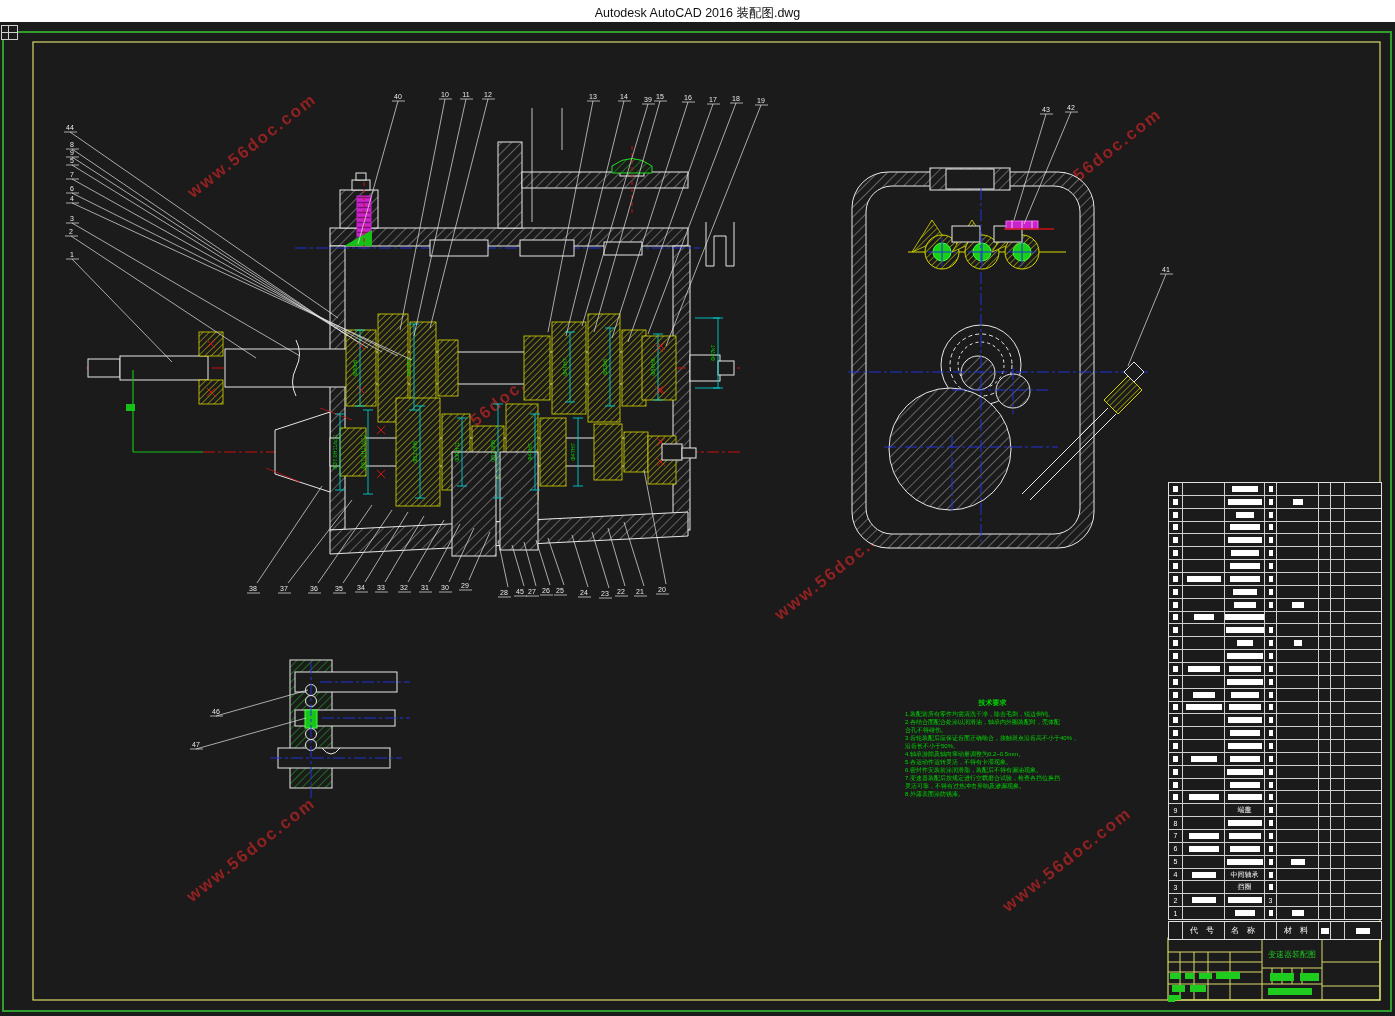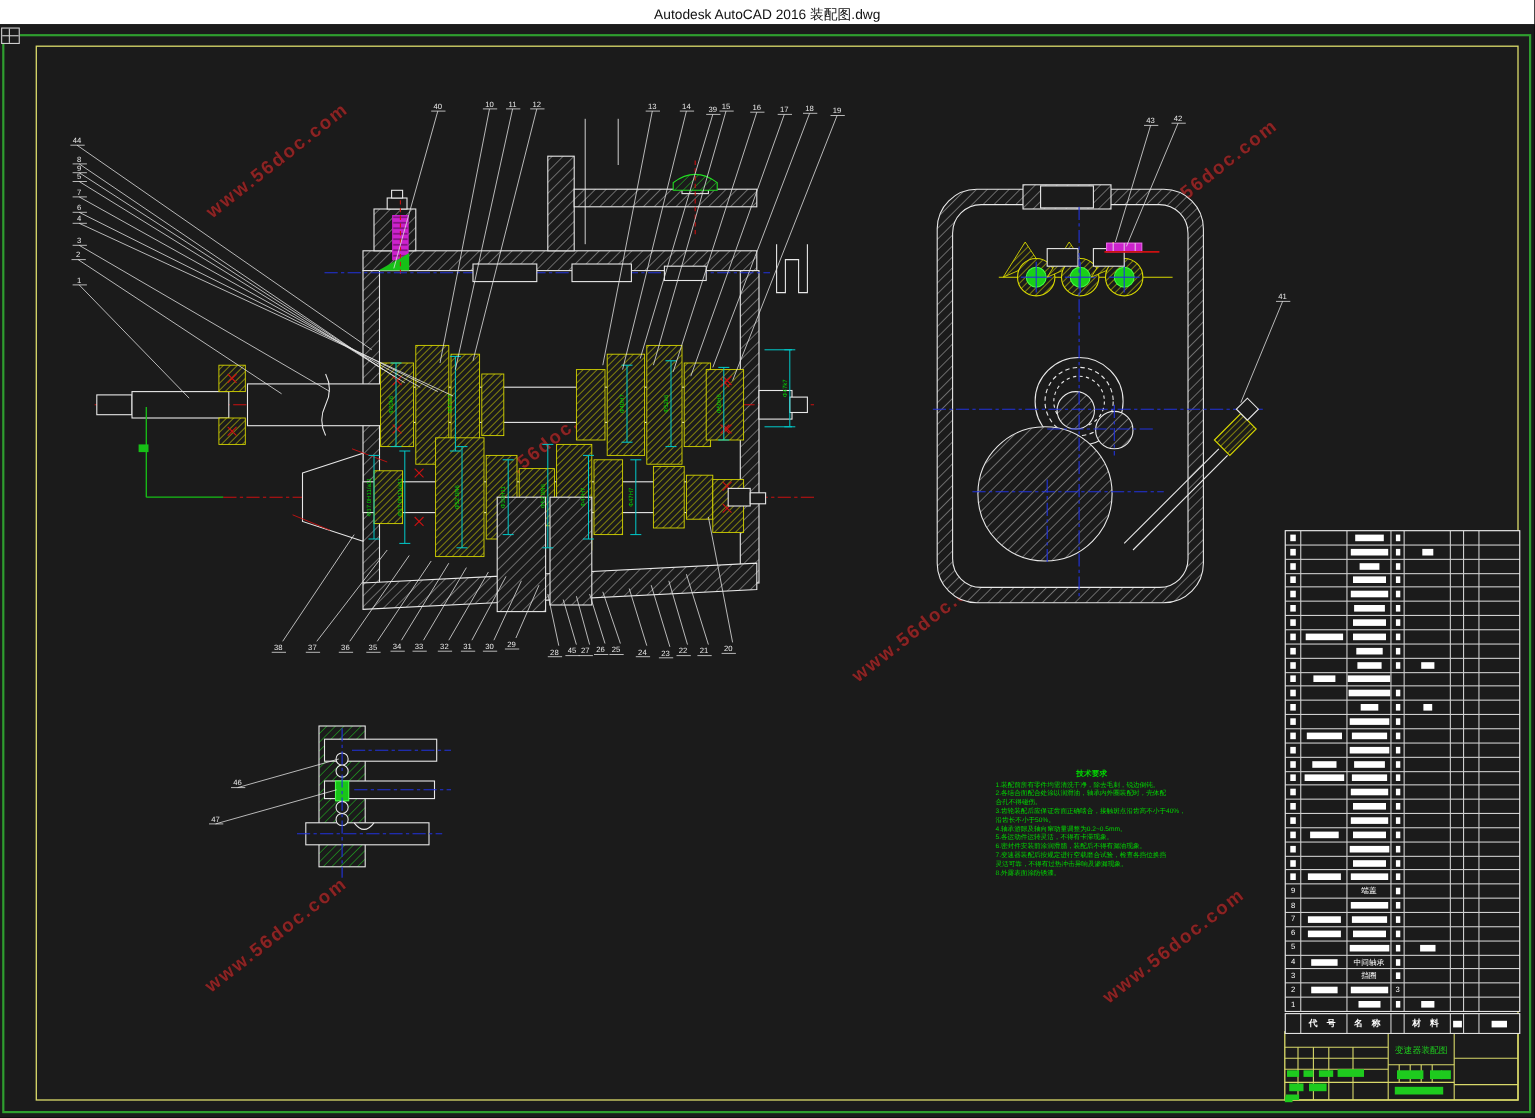--- a/index.html
+++ b/index.html
@@ -21,21 +21,21 @@
   .parts-table { position:absolute; left:1168px; top:460px; width:214px; height:438px; z-index:3;
                  background:#cfcfcf; border:1px solid #e0e0e0;
                  display:grid; grid-template-columns:13px 41px 39px 11px 41px 11px 13px 36px;
                  grid-auto-rows:1fr; gap:1px; }
   .pt-cell { background:#1b1b1b; display:flex; align-items:center; justify-content:center; overflow:hidden; }
   .pt-block { background:#ffffff; height:6px; }
   .pt-num { color:#fff; font-size:7px; }
   .pt-name { color:#fff; font-size:7px; white-space:nowrap; }
   .pt-header { position:absolute; left:1168px; top:899px; width:214px; height:19px; z-index:3;
                background:#cfcfcf; border:1px solid #e0e0e0;
-               display:grid; grid-template-columns:13px 41px 39px 11px 41px 11px 13px 36px; gap:1px;font-weight:bold; }
+               display:grid; grid-template-columns:13px 41px 39px 11px 41px 11px 13px 36px; gap:1px; }
   .pt-header .pt-cell { color:#fff; font-size:8px; letter-spacing:3px; }
 </style>
 </head>
 <body>
 
 <div class="window">
   <div class="titlebar">
     <span>Autodesk AutoCAD 2016    装配图.dwg</span>
   </div>
 

